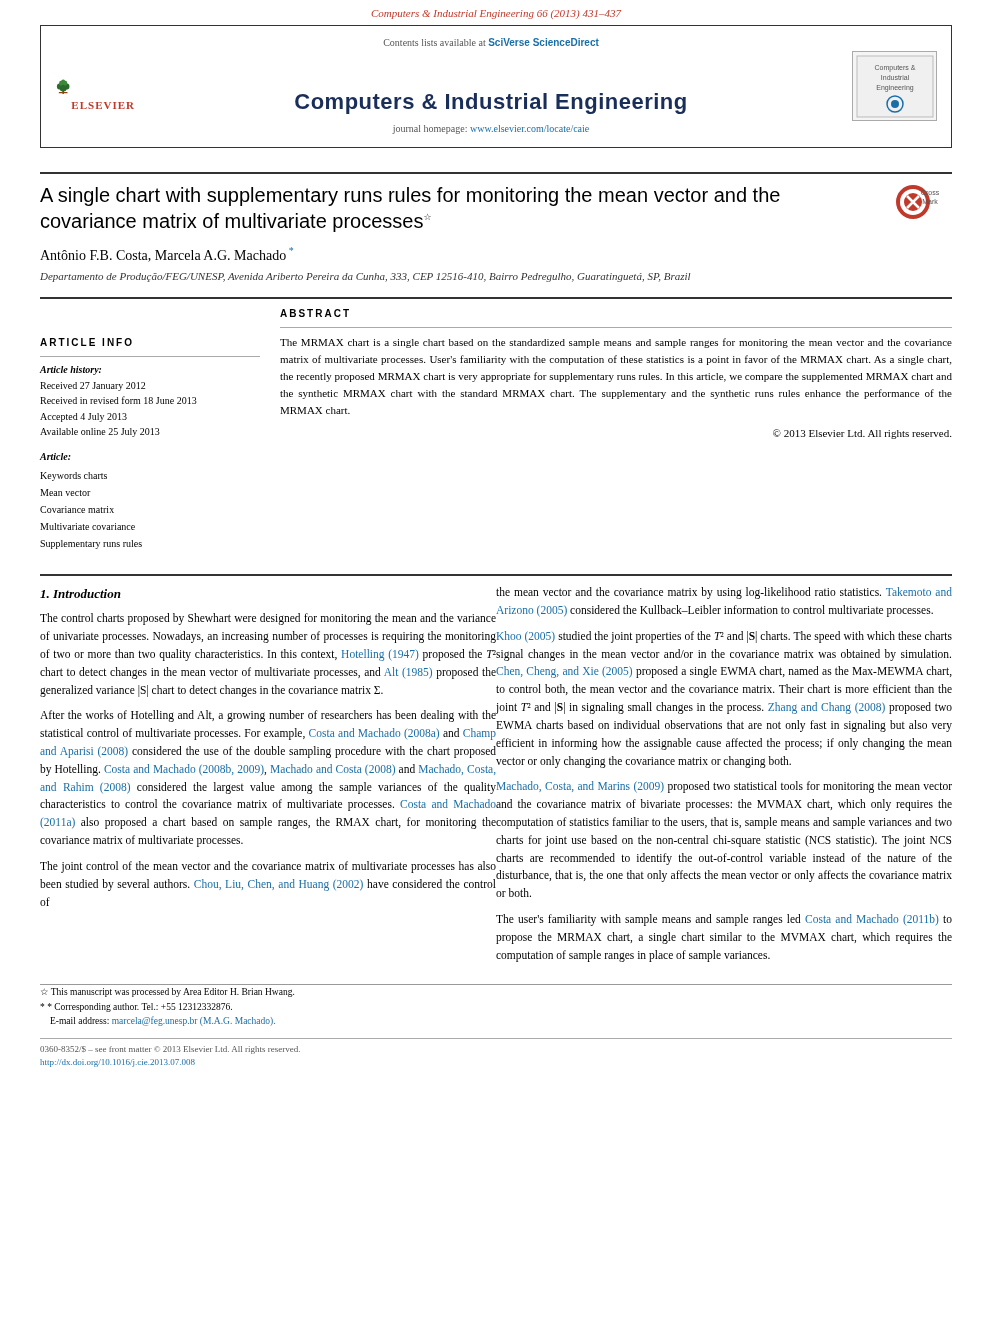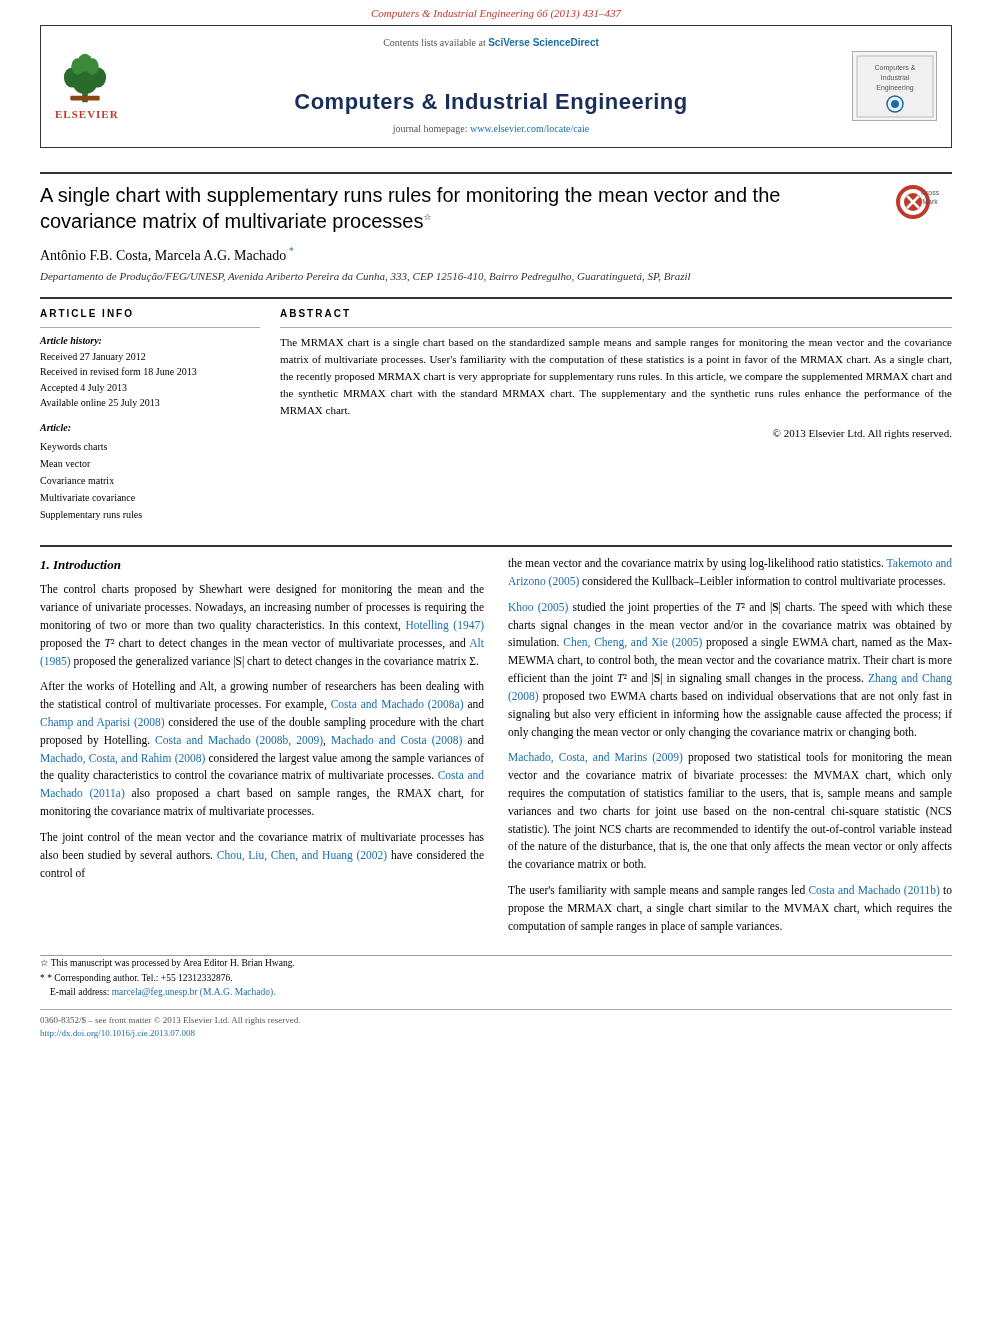--- a/index.html
+++ b/index.html
@@ -24,22 +24,22 @@
       margin: 0 40px;
       display: flex;
       align-items: center;
       padding: 10px 14px;
       gap: 10px;
     }
     .elsevier-logo {
       width: 80px;
       flex-shrink: 0;
       display: flex;
-      flex-direction: column;
-      align-items: flex-start;
+      flex-direction: row;
+      align-items: flex-end;
     }
     .elsevier-tree {
       width: 60px;
       height: 55px;
     }
     .elsevier-text {
       font-size: 11px;
       color: #c0392b;
       font-weight: bold;
       letter-spacing: 1px;
@@ -138,20 +138,21 @@
       margin: 6px 0;
     }
     .two-col-info {
       display: flex;
       gap: 20px;
       margin-top: 8px;
     }
     .article-info-left {
       width: 220px;
       flex-shrink: 0;
+      margin-top: 29px;
     }
     .article-info-right {
       flex: 1;
     }
     .info-section-title {
       font-size: 10px;
       letter-spacing: 2px;
       font-family: Arial, sans-serif;
       font-weight: bold;
       margin-bottom: 6px;
@@ -190,21 +191,20 @@
     }
     .abstract-text .copyright {
       text-align: right;
       margin-top: 6px;
     }
     .body-area {
       padding: 14px 40px 0 40px;
     }
     .body-two-col {
       display: flex;
-      gap: 24px;
     }
     .body-col {
       flex: 1;
       font-size: 11.5px;
       line-height: 1.55;
       text-align: justify;
     }
     .section-title {
       font-size: 13px;
       font-weight: bold;

